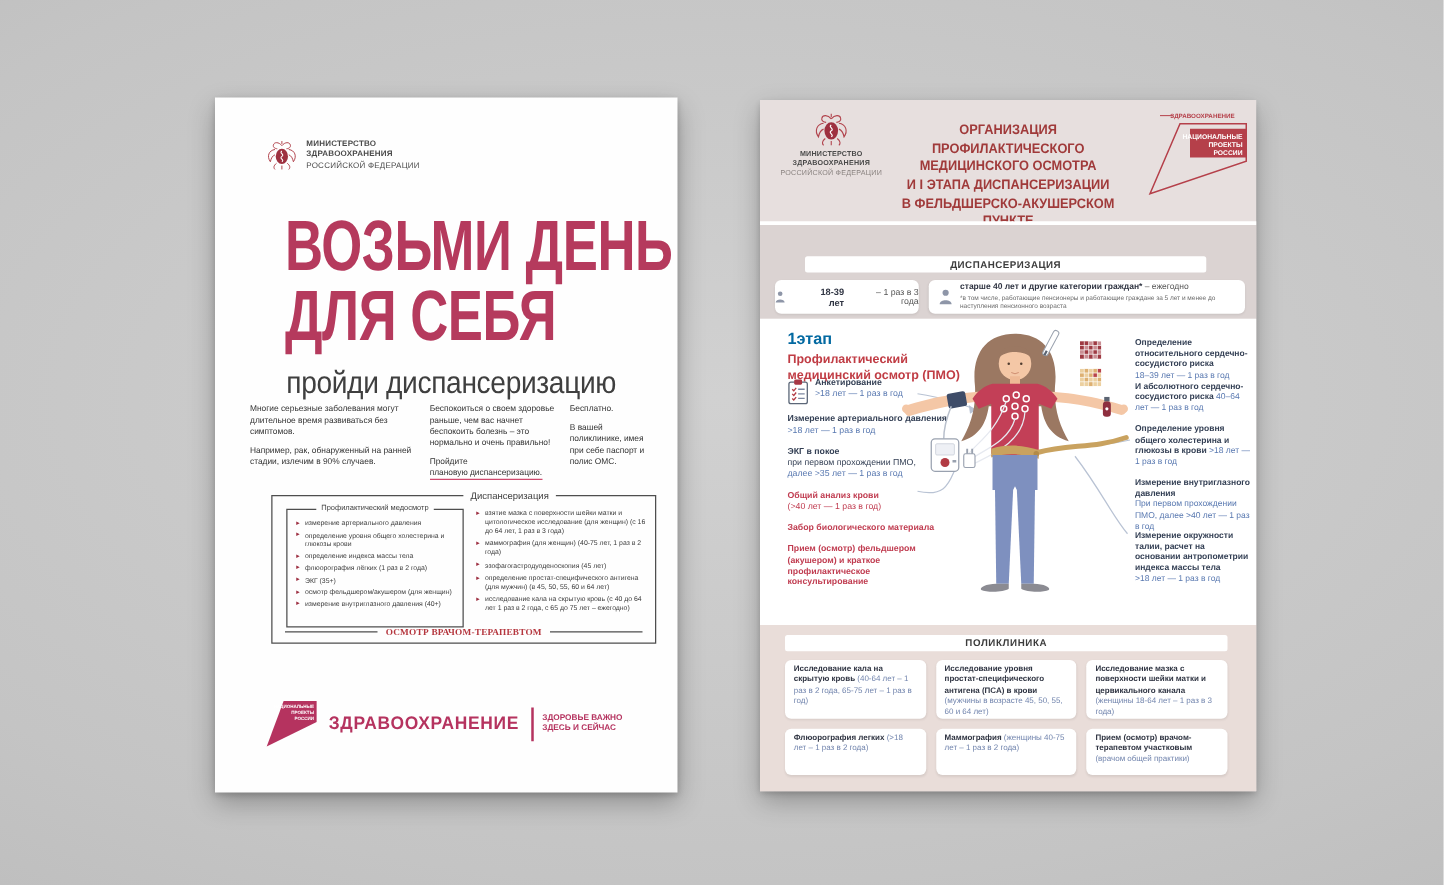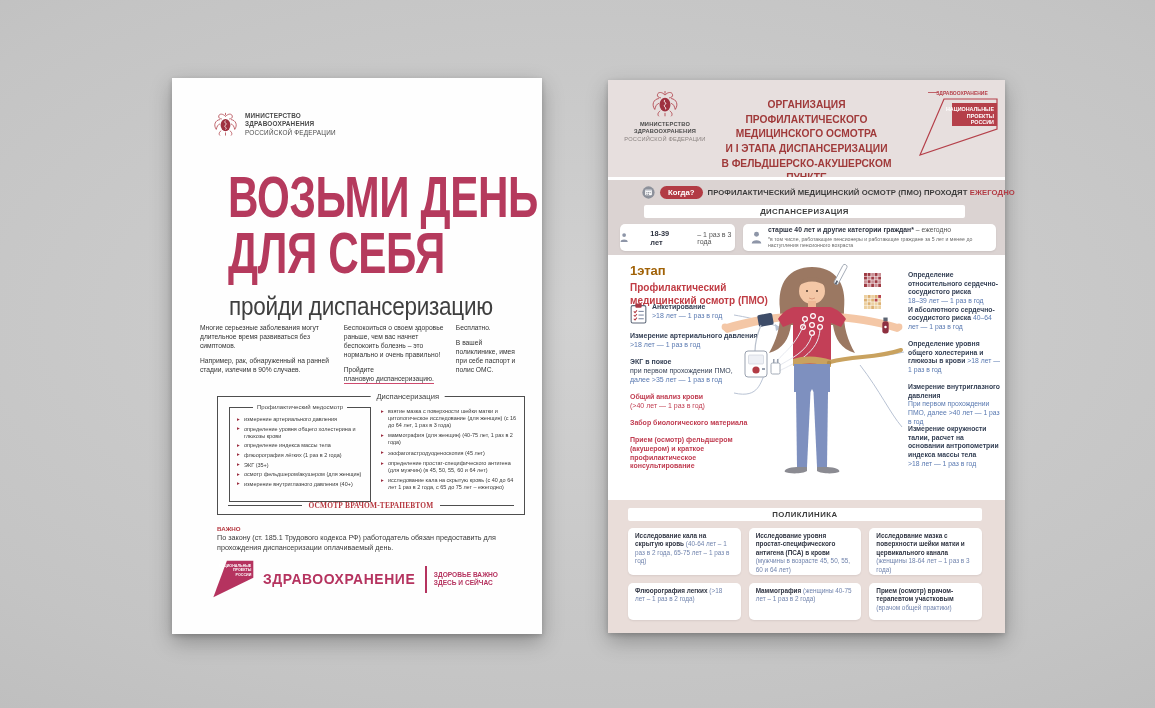--- a/index.html
+++ b/index.html
@@ -55,29 +55,29 @@
   .rp-sep{position:absolute;left:0;top:97px;width:100%;height:3px;background:#fff;}
   .rp-when{position:absolute;left:0;top:100px;width:100%;height:75px;background:#dbd3d2;}
   .rp-whenrow{position:absolute;left:34px;top:6px;display:flex;align-items:center;gap:5px;}
   .rp-badge{background:#b23b44;color:#fff;font-size:7.8px;font-weight:bold;
     padding:1.5px 8px 2px 8px;border-radius:8px;white-space:nowrap;}
   .rp-whentext{font-size:7.7px;font-weight:bold;color:#3c3c3c;white-space:nowrap;letter-spacing:.1px;}
   .rp-whentext .hl{color:#b23b44;}
   .rp-dispbar{position:absolute;left:36px;right:40px;top:25px;height:13px;background:#fff;border-radius:2px;
     display:flex;align-items:center;justify-content:center;font-size:7.8px;font-weight:bold;color:#3c3c3c;letter-spacing:.4px;}
   .rp-card{position:absolute;background:#fff;border-radius:5px;box-shadow:0 1px 2px rgba(0,0,0,.08);}
-  .rp-card1{left:12px;top:44px;width:115px;height:27px;display:flex;align-items:center;justify-content:center;gap:22px;}
+  .rp-card1{left:12px;top:44px;width:115px;height:27px;display:flex;align-items:center;justify-content:center;gap:22px;text-align:right;}
   .rp-card1 .t{font-size:7px;color:#555;}
   .rp-card1 .b{font-size:7.4px;font-weight:bold;color:#2f3442;}
   .rp-card2{left:135px;top:44px;width:253px;height:27px;display:flex;align-items:center;gap:6px;padding:0 8px;box-sizing:border-box;}
   .rp-card2 .l1{font-size:6.8px;color:#555;line-height:1.25;}
   .rp-card2 .l1 .b{font-weight:bold;color:#2f3442;}
   .rp-card2 .note{font-size:5.2px;color:#6b6b6b;line-height:1.25;margin-top:1px;}
   .rp-stage{position:absolute;left:0;top:175px;width:100%;height:245px;background:#fff;}
-  .rp-stage-title{position:absolute;left:22px;top:8px;font-size:13px;font-weight:bold;color:#a16207;}
+  .rp-stage-title{position:absolute;left:22px;top:8px;font-size:13px;font-weight:bold;color:#0369a1;}
   .rp-stage-sub{position:absolute;left:22px;top:26px;width:160px;font-size:10px;font-weight:bold;color:#c03c44;line-height:1.3;}
   .rp-leftcol{position:absolute;left:22px;top:48px;width:132px;}
   .sb{margin-bottom:8px;font-size:7px;line-height:1.28;}
   .sb .nm{display:block;font-weight:bold;color:#333f54;}
   .sb .md{display:block;color:#333f54;}
   .sb .dt{display:block;color:#5878b0;}
   .sb.red .nm,.sb.red .dt{color:#c03c50;}
   .sb1{display:flex;gap:5px;align-items:flex-start;}
   .rp-rightcol{position:absolute;left:300px;top:16px;width:92px;font-size:6.8px;line-height:1.28;}
   .rb{position:absolute;left:0;}
@@ -198,24 +198,20 @@
         <div class="lp-li">эзофагогастродуоденоскопия (45 лет)</div>
         <div class="lp-li">определение простат-специфического антигена (для мужчин) (в 45, 50, 55, 60 и 64 лет)</div>
         <div class="lp-li">исследование кала на скрытую кровь (с 40 до 64 лет 1 раз в 2 года, с 65 до 75 лет – ежегодно)</div>
       </div>
       <div class="lp-box-footer">
         <span class="ln"></span>
         <span class="tx">ОСМОТР ВРАЧОМ-ТЕРАПЕВТОМ</span>
         <span class="ln"></span>
       </div>
     </div>
-    <div class="lp-important">
-      <div class="lp-imp-label">ВАЖНО</div>
-      <div class="lp-imp-text">По закону (ст. 185.1 Трудового кодекса РФ) работодатель обязан предоставить для прохождения диспансеризации оплачиваемый день.</div>
-    </div>
     <div class="lp-footer">
       <svg width="42" height="40" viewBox="0 0 62 58">
         <polygon points="22,2 61,2 61,27 2,56" fill="#b5335f"></polygon>
         <g font-family="Liberation Sans, DejaVu Sans, sans-serif" font-size="5.4" font-weight="bold" fill="#fff" text-anchor="end">
           <text x="58" y="11">НАЦИОНАЛЬНЫЕ</text>
           <text x="58" y="17.5">ПРОЕКТЫ</text>
           <text x="58" y="24">РОССИИ</text>
         </g>
       </svg>
       <div class="lp-brand">ЗДРАВООХРАНЕНИЕ</div>
@@ -252,27 +248,20 @@
       <rect x="36" y="17" width="45" height="23" fill="#b5404a"></rect>
       <g font-family="Liberation Sans, DejaVu Sans, sans-serif" font-size="5.4" font-weight="bold" fill="#fff" text-anchor="end">
         <text x="78" y="25">НАЦИОНАЛЬНЫЕ</text>
         <text x="78" y="31.5">ПРОЕКТЫ</text>
         <text x="78" y="38">РОССИИ</text>
       </g>
     </svg>
     <div class="rp-sep"></div>
 
     <div class="rp-when">
-      <div class="rp-whenrow">
-        <svg width="13" height="13" viewBox="0 0 14 14">
-            <use href="#calendar"></use>
-          </svg>
-        <span class="rp-badge">Когда?</span>
-        <span class="rp-whentext"><span>ПРОФИЛАКТИЧЕСКИЙ МЕДИЦИНСКИЙ ОСМОТР (ПМО) ПРОХОДЯТ</span> <span class="hl">ЕЖЕГОДНО</span></span>
-      </div>
       <div class="rp-dispbar">ДИСПАНСЕРИЗАЦИЯ</div>
       <div class="rp-card rp-card1">
         <svg width="11" height="13" viewBox="0 0 12 14">
             <use href="#person"></use>
           </svg>
         <span class="b">18-39 лет</span>
         <span class="t">– 1 раз в 3 года</span>
       </div>
       <div class="rp-card rp-card2">
         <svg width="11" height="13" viewBox="0 0 12 14" style="flex:0 0 auto">

